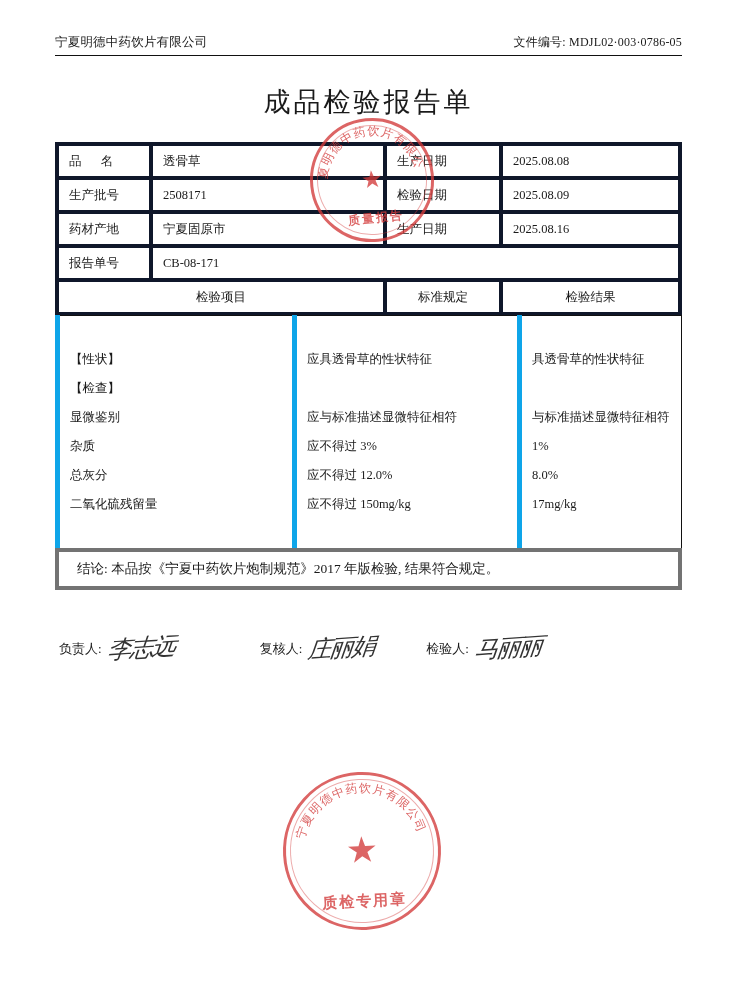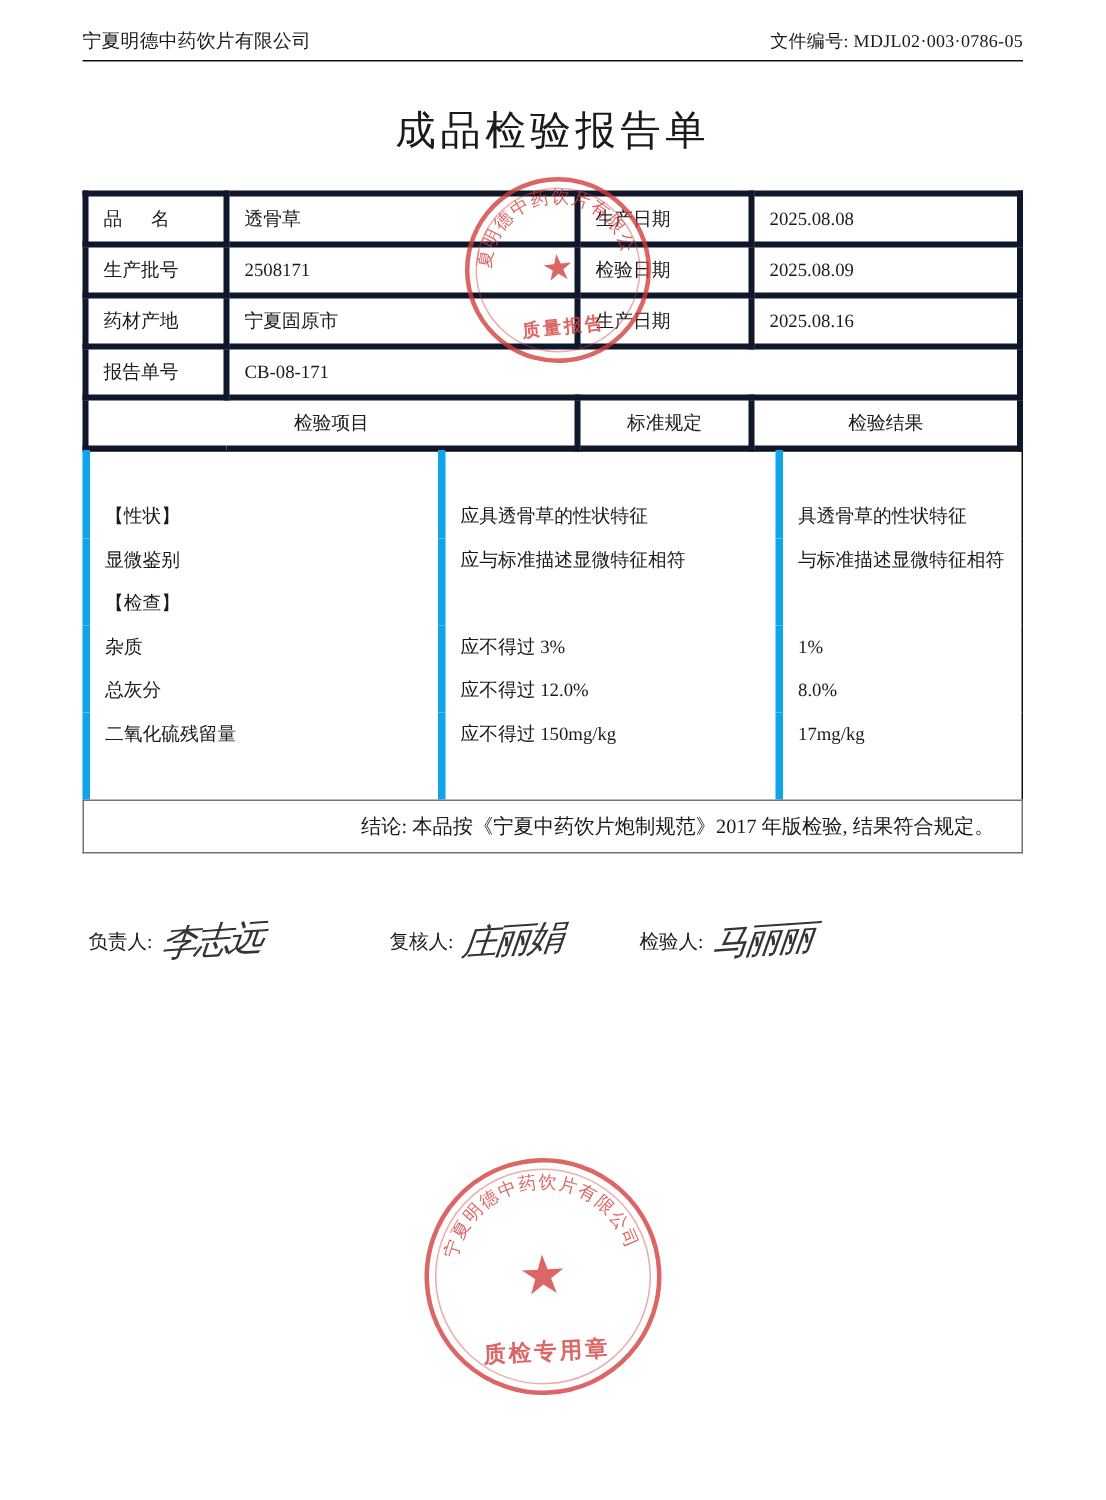--- a/index.html
+++ b/index.html
@@ -13,21 +13,21 @@
     font-family: "Liberation Serif", "DejaVu Serif", serif;
     color: #1a1a1a;
     position: relative;
     overflow: hidden;
   }
   .page {
     position: relative;
     width: 737px;
     height: 1000px;
     box-sizing: border-box;
-    padding: 19px 55px 0 55px;
+    padding: 34px 55px 0 55px;
   }
   
   .header-row {
     display: flex;
     justify-content: space-between;
     align-items: flex-end;
     font-size: 12.5px;
     padding-bottom: 4px;
     border-bottom: 1.4px solid #111;
     letter-spacing: 0.2px;
@@ -112,26 +112,25 @@
 
   
   table.concl {
     width: 100%;
     border-collapse: collapse;
     table-layout: fixed;
     position: relative;
     z-index: 2;
   }
   table.concl td {
-    border: 1px solid #737373;
+    border: 4px solid #737373;
     font-size: 13.5px;
     height: 34px;
     padding: 0 18px;
     vertical-align: middle;
-    text-align: right;
   }
 
   
   .sign-row {
     display: flex;
     align-items: flex-end;
     margin-top: 22px;
     font-size: 13px;
     padding: 0 4px 0 4px;
     position: relative;
@@ -268,28 +267,28 @@
           <td class="c1"></td>
           <td class="c2"></td>
           <td class="c3"></td>
         </tr>
         <tr>
           <td class="c1 bracket">【性状】</td>
           <td class="c2">应具透骨草的性状特征</td>
           <td class="c3">具透骨草的性状特征</td>
         </tr>
         <tr>
+          <td class="c1 bracket">【检查】</td>
+          <td class="c2"></td>
+          <td class="c3"></td>
+        </tr>
+        <tr>
           <td class="c1">显微鉴别</td>
           <td class="c2">应与标准描述显微特征相符</td>
           <td class="c3">与标准描述显微特征相符</td>
-        </tr>
-        <tr>
-          <td class="c1 bracket">【检查】</td>
-          <td class="c2"></td>
-          <td class="c3"></td>
         </tr>
         <tr>
           <td class="c1">杂质</td>
           <td class="c2">应不得过 3%</td>
           <td class="c3">1%</td>
         </tr>
         <tr>
           <td class="c1">总灰分</td>
           <td class="c2">应不得过 12.0%</td>
           <td class="c3">8.0%</td>

